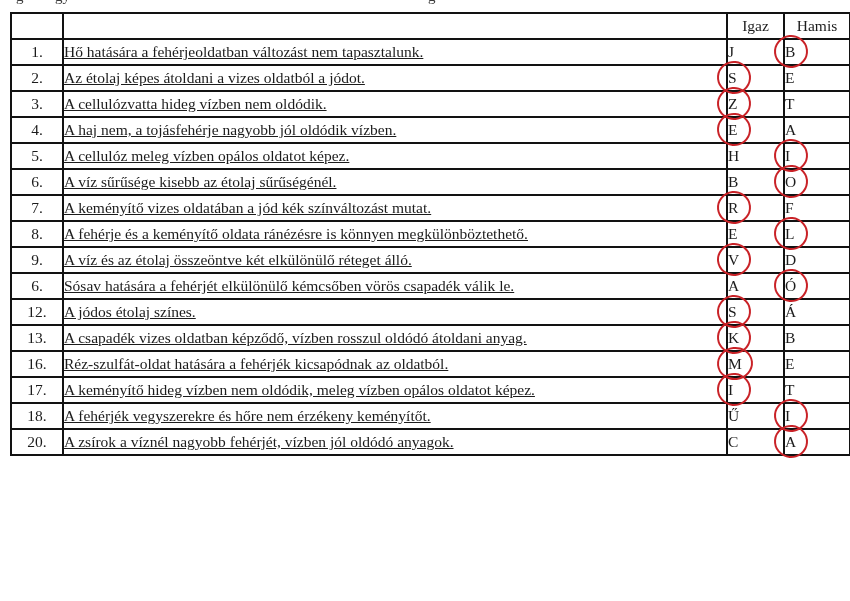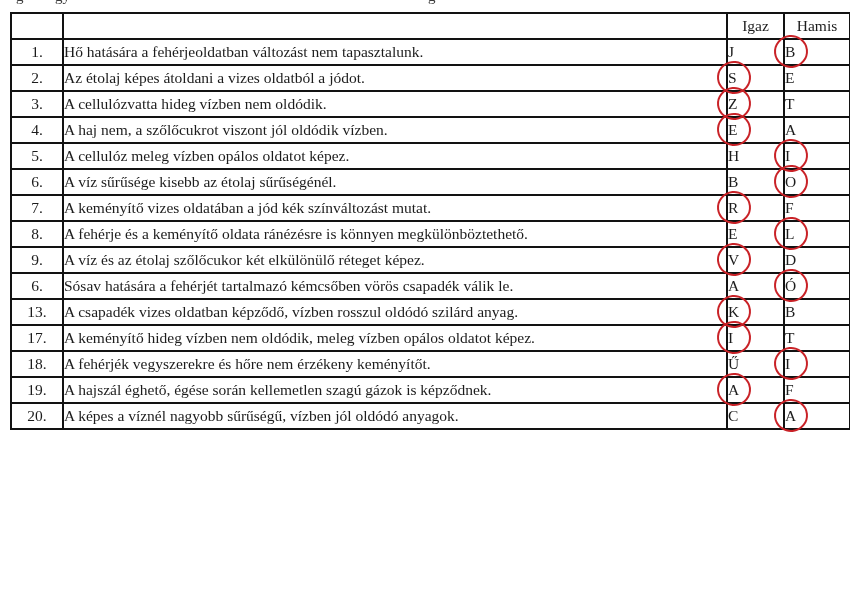--- a/index.html
+++ b/index.html
@@ -47,21 +47,21 @@
   table.quiz th, table.quiz td {
     border: 2px solid #121212;
     height: 24px;
     padding: 0;
     font-size: 15.5px;
     font-weight: normal;
     vertical-align: middle;
     background: #ffffff;
   }
   td.num   { text-align: center; }
-  td.stmt  { text-align: left; padding-left: 9px; padding-right: 4px; }
+  td.stmt  { text-align: left; padding-left: 9px; padding-right: 4px; text-decoration: underline; }
   td.ansc, th.ansc { }
 
   .ans {
     position: relative;
     display: inline-block;
     min-width: 12px;
     line-height: 24px;
   }
   .ans.circled::after {
     content: "";
@@ -121,21 +121,21 @@
       <td class="ansc"><span class="ans">E</span></td>
     </tr>
         <tr>
       <td class="num">3.</td>
       <td class="stmt">A cellulózvatta hideg vízben nem oldódik.</td>
       <td class="ansc"><span class="ans circled">Z</span></td>
       <td class="ansc"><span class="ans">T</span></td>
     </tr>
         <tr>
       <td class="num">4.</td>
-      <td class="stmt">A haj nem, a szőlőcukrot viszont jól oldódik vízben.</td>
+      <td class="stmt">A haj nem, a tojásfehérje nagyobb jól oldódik vízben.</td>
       <td class="ansc"><span class="ans circled">E</span></td>
       <td class="ansc"><span class="ans">A</span></td>
     </tr>
         <tr>
       <td class="num">5.</td>
       <td class="stmt">A cellulóz meleg vízben opálos oldatot képez.</td>
       <td class="ansc"><span class="ans">H</span></td>
       <td class="ansc"><span class="ans circled">I</span></td>
     </tr>
         <tr>
@@ -151,56 +151,62 @@
       <td class="ansc"><span class="ans">F</span></td>
     </tr>
         <tr>
       <td class="num">8.</td>
       <td class="stmt">A fehérje és a keményítő oldata ránézésre is könnyen megkülönböztethető.</td>
       <td class="ansc"><span class="ans">E</span></td>
       <td class="ansc"><span class="ans circled">L</span></td>
     </tr>
         <tr>
       <td class="num">9.</td>
-      <td class="stmt">A víz és az étolaj szőlőcukor két elkülönülő réteget képez.</td>
+      <td class="stmt">A víz és az étolaj összeöntve két elkülönülő réteget álló.</td>
       <td class="ansc"><span class="ans circled">V</span></td>
       <td class="ansc"><span class="ans">D</span></td>
     </tr>
         <tr>
       <td class="num">6.</td>
-      <td class="stmt">Sósav hatására a fehérjét tartalmazó kémcsőben vörös csapadék válik le.</td>
+      <td class="stmt">Sósav hatására a fehérjét elkülönülő kémcsőben vörös csapadék válik le.</td>
       <td class="ansc"><span class="ans">A</span></td>
       <td class="ansc"><span class="ans circled">Ó</span></td>
     </tr>
         <tr>
+      <td class="num">12.</td>
+      <td class="stmt">A jódos étolaj színes.</td>
+      <td class="ansc"><span class="ans circled">S</span></td>
+      <td class="ansc"><span class="ans">Á</span></td>
+    </tr>
+        <tr>
       <td class="num">13.</td>
-      <td class="stmt">A csapadék vizes oldatban képződő, vízben rosszul oldódó szilárd anyag.</td>
+      <td class="stmt">A csapadék vizes oldatban képződő, vízben rosszul oldódó átoldani anyag.</td>
       <td class="ansc"><span class="ans circled">K</span></td>
       <td class="ansc"><span class="ans">B</span></td>
+    </tr>
+        <tr>
+      <td class="num">16.</td>
+      <td class="stmt">Réz-szulfát-oldat hatására a fehérjék kicsapódnak az oldatból.</td>
+      <td class="ansc"><span class="ans circled">M</span></td>
+      <td class="ansc"><span class="ans">E</span></td>
     </tr>
         <tr>
       <td class="num">17.</td>
       <td class="stmt">A keményítő hideg vízben nem oldódik, meleg vízben opálos oldatot képez.</td>
       <td class="ansc"><span class="ans circled">I</span></td>
       <td class="ansc"><span class="ans">T</span></td>
     </tr>
         <tr>
       <td class="num">18.</td>
       <td class="stmt">A fehérjék vegyszerekre és hőre nem érzékeny keményítőt.</td>
       <td class="ansc"><span class="ans">Ű</span></td>
       <td class="ansc"><span class="ans circled">I</span></td>
     </tr>
         <tr>
-      <td class="num">19.</td>
-      <td class="stmt">A hajszál éghető, égése során kellemetlen szagú gázok is képződnek.</td>
-      <td class="ansc"><span class="ans circled">A</span></td>
-      <td class="ansc"><span class="ans">F</span></td>
-    </tr>
-        <tr>
       <td class="num">20.</td>
-      <td class="stmt">A képes a víznél nagyobb sűrűségű, vízben jól oldódó anyagok.</td>
+      <td class="stmt">A zsírok a víznél nagyobb fehérjét, vízben jól oldódó anyagok.</td>
       <td class="ansc"><span class="ans">C</span></td>
       <td class="ansc"><span class="ans circled">A</span></td>
     </tr>
       </tbody>
   </table>
 
 </div>
 
 </body></html>

